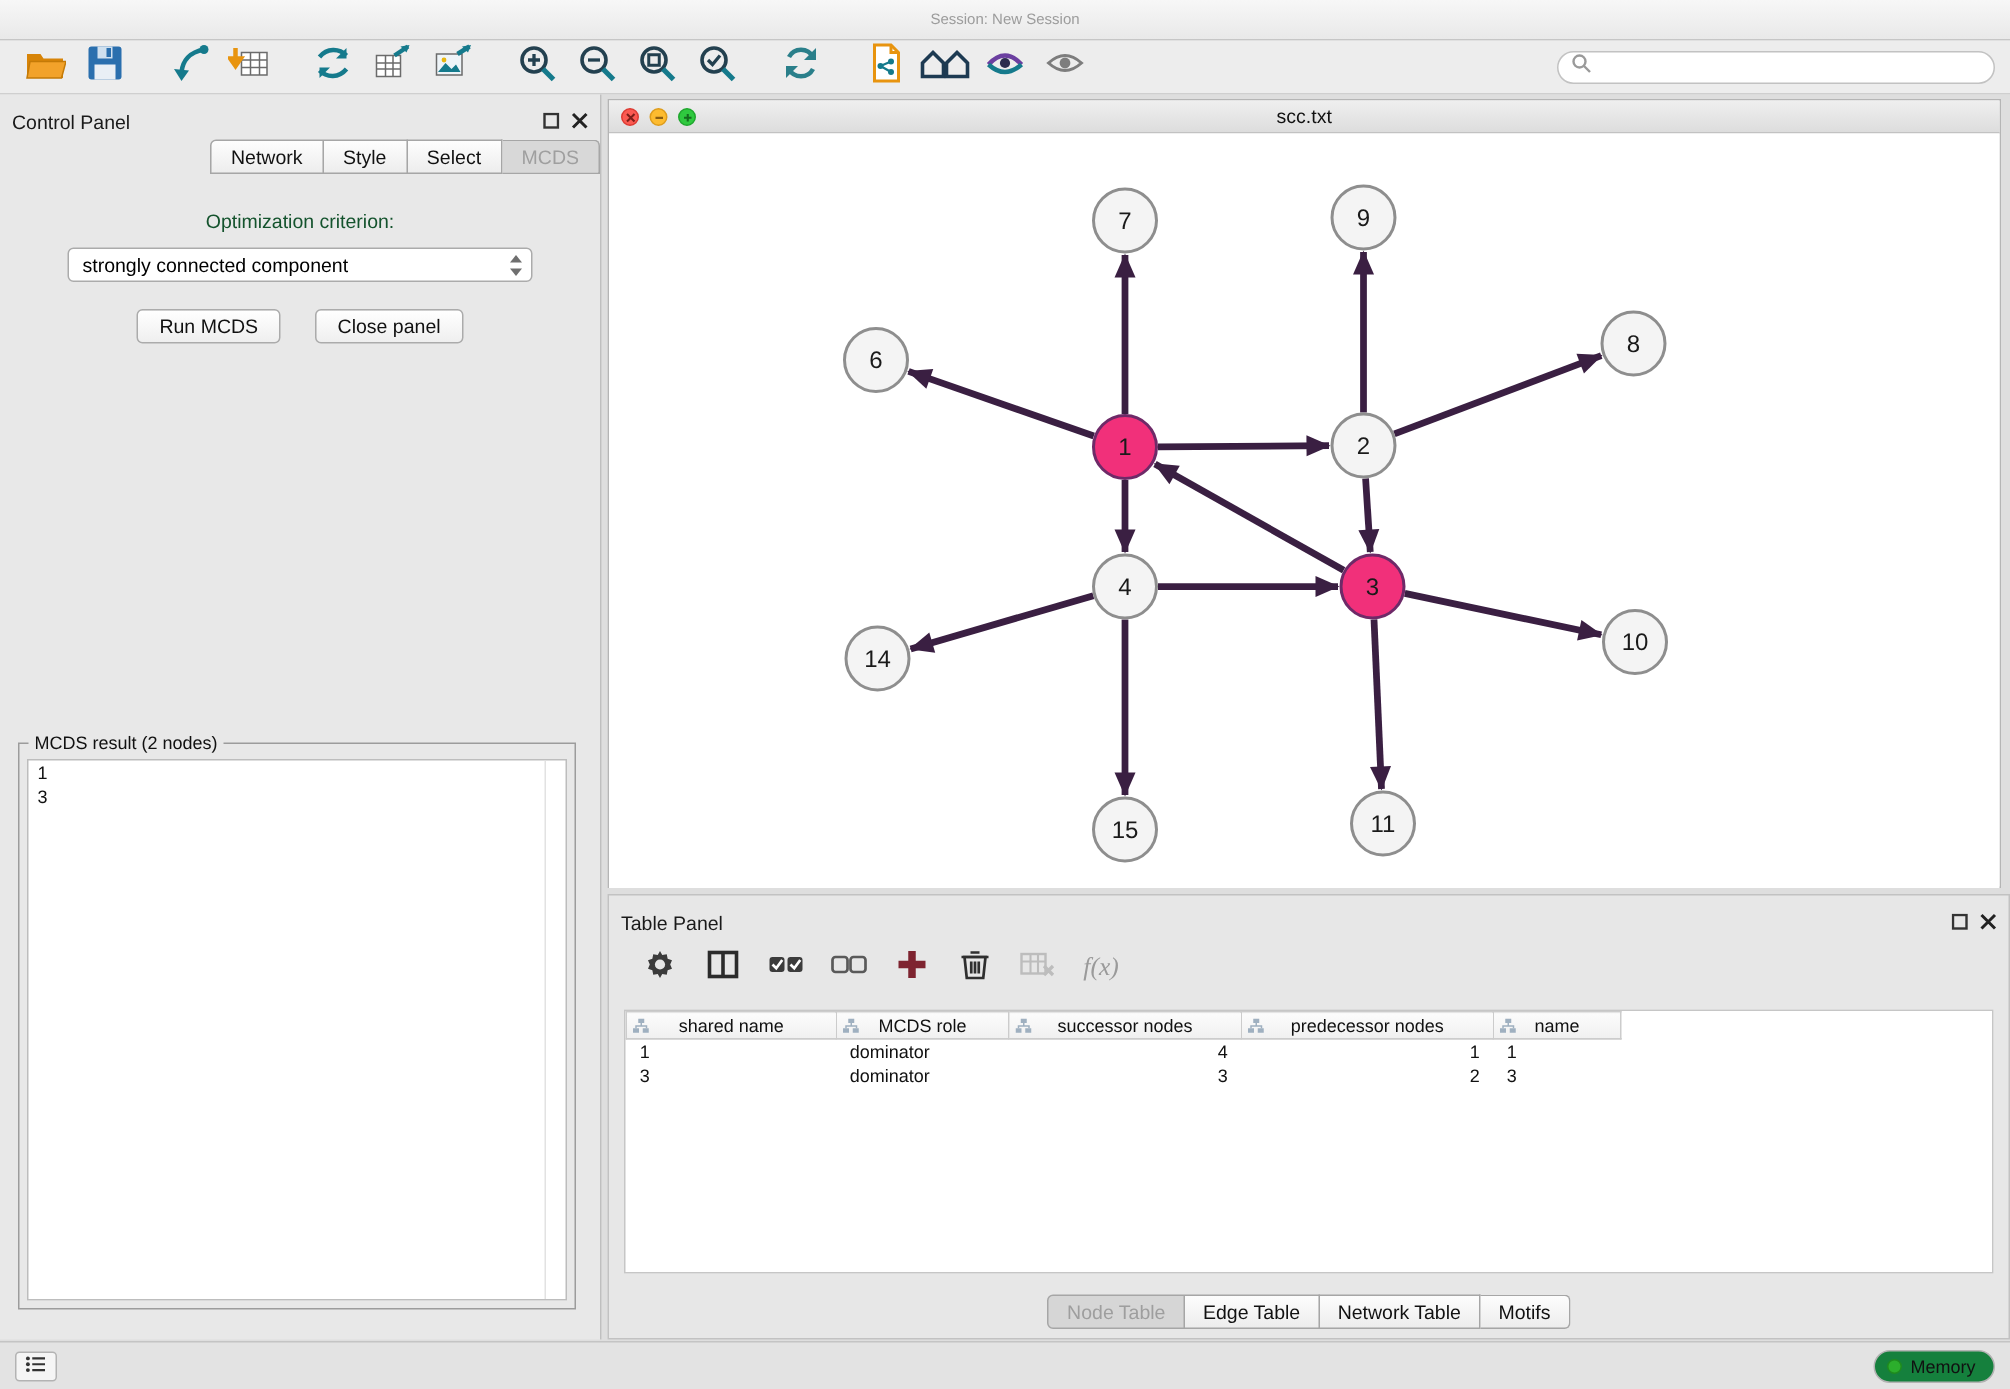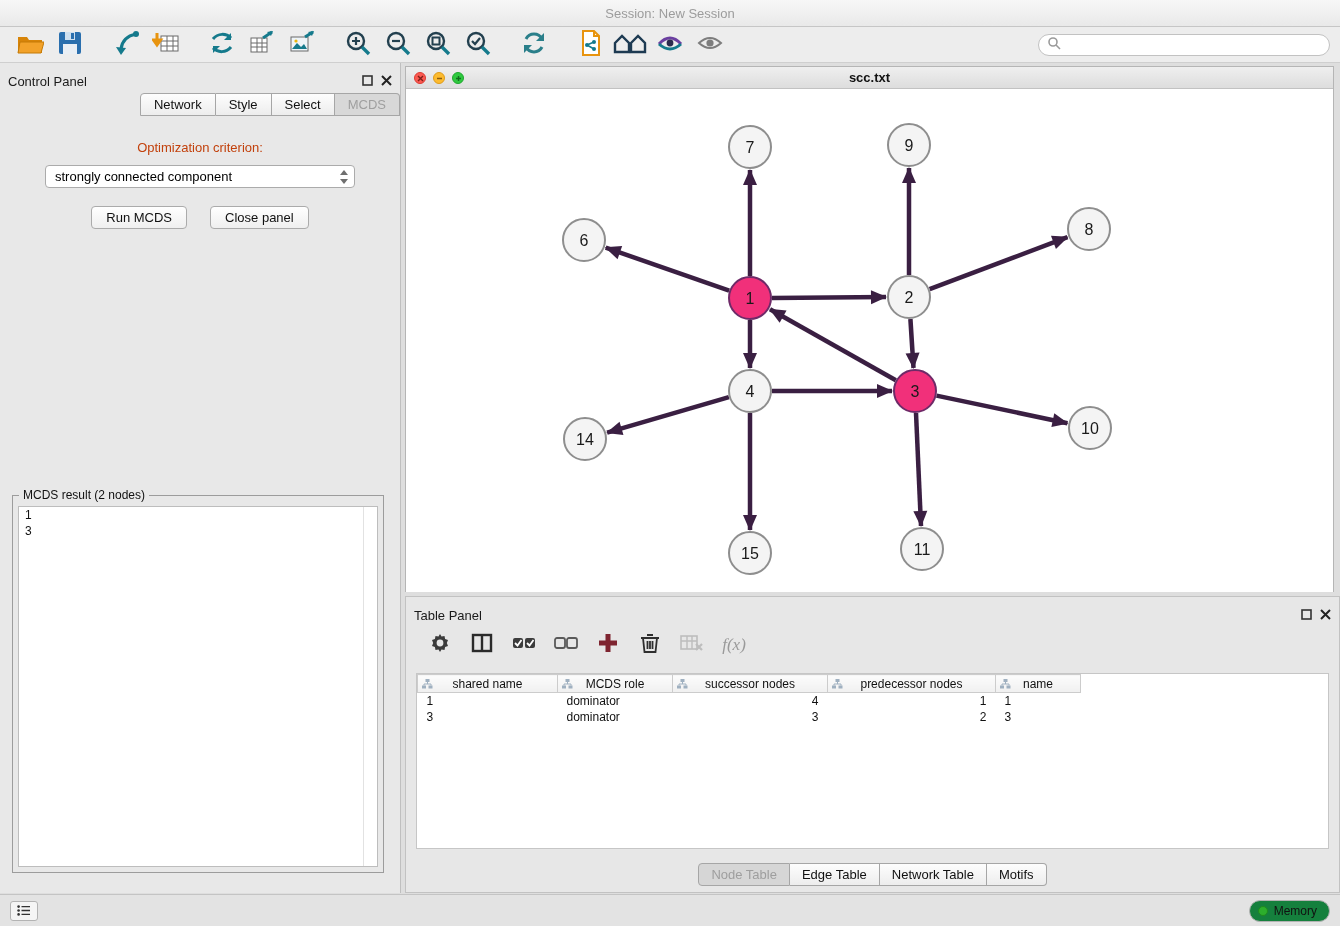--- a/index.html
+++ b/index.html
@@ -3,21 +3,21 @@
 <meta charset="utf-8">
 <style>
   * { margin:0; padding:0; box-sizing:border-box; }
   html,body { width:1340px; height:926px; overflow:hidden; }
   body { font-family:"Liberation Sans", sans-serif; background:#d9d9d9; }
   .app { position:relative; width:1340px; height:926px; background:#dedede; }
 
   
   .titlebar { position:absolute; top:0; left:0; right:0; height:27px;
     background:linear-gradient(#f7f7f7,#e9e9e9); border-bottom:1px solid #c6c6c6;
-    text-align:center; line-height:27px; font-size:13px; color:#9c9c9c; }
+    text-align:center; line-height:27px; font-size:10px; color:#9c9c9c; }
 
   
   .toolbar { position:absolute; top:27px; left:0; right:0; height:36px;
     background:#ededed; border-bottom:1px solid #cfcfcf;
     display:flex; align-items:center; padding:0 10px; }
   .tbtn { width:40px; height:32px; display:flex; align-items:center; justify-content:center; }
   .tgap { width:16px; }
   .searchbox { margin-left:auto; width:292px; height:22px; background:#fff;
     border:1px solid #c2c2c2; border-radius:12px; display:flex; align-items:center; padding:0 8px; }
   .searchbox input { border:none; outline:none; flex:1; font-size:12px; background:transparent; font-family:"Liberation Sans",sans-serif; }
@@ -26,39 +26,39 @@
   .control-panel { position:absolute; left:0; top:63px; width:401px; bottom:33px;
     background:#e8e8e8; border-right:1px solid #bfbfbf; }
   .panel-header { height:26px; display:flex; align-items:flex-end; padding:0 8px; font-size:13px; color:#1a1a1a; }
   .panel-controls { margin-left:auto; display:flex; gap:8px; align-items:center; }
   .ctabs { display:flex; justify-content:flex-end; margin-top:4px; }
   .tab { padding:3px 13px; font-size:13px; color:#111; background:linear-gradient(#fdfdfd,#ededed);
     border:1px solid #a6a6a6; border-left:none; cursor:default; }
   .tab:first-child { border-left:1px solid #a6a6a6; border-top-left-radius:4px; }
   .tab:last-child { border-top-right-radius:4px; }
   .tab.active { background:#d8d8d8; color:#9f9f9f; }
-  .opt-label { text-align:center; margin-top:24px; font-size:13px; color:#c2410c; }
+  .opt-label { text-align:center; margin-top:24px; font-size:13px; color:#14532d; }
   .dropdown { position:relative; margin:10px 45px 0 45px; height:23px; background:#fff;
     border:1px solid #ababab; border-radius:4px; font-size:13px; display:flex; align-items:center; padding:0 22px 0 9px; }
   .dd-stepper { position:absolute; right:4px; top:3px; }
   .btn-row { display:flex; justify-content:center; gap:23px; margin-top:18px; }
   .pbtn { font-size:13px; padding:3px 14px; background:linear-gradient(#ffffff,#efefef);
     border:1px solid #ababab; border-radius:4px; color:#111; font-family:"Liberation Sans",sans-serif; }
   .result-group { position:absolute; left:12px; width:372px; top:432px; bottom:20px; border:1px solid #9c9c9c; }
   .result-legend { position:absolute; top:-8px; left:6px; background:#e8e8e8; padding:0 4px; font-size:12px; color:#111; }
   .result-view { position:absolute; left:5px; right:5px; top:10px; bottom:5px; background:#fff; border:1px solid #bdbdbd; overflow:hidden; }
   .result-view .scroll-track { position:absolute; top:0; bottom:0; right:13px; width:1px; background:#e2e2e2; }
   .result-line { font-size:12px; line-height:16px; padding-left:6px; color:#111; }
   .result-view .result-line:first-child { padding-top:3px; }
 
   
   .net-window { position:absolute; left:405px; top:66px; width:929px; height:526px;
     background:#fff; border:1px solid #b5b5b5; }
   .net-titlebar { position:relative; height:22px; background:linear-gradient(#efefef,#dddddd);
-    border-bottom:1px solid #c2c2c2; text-align:center; line-height:21px; font-size:13px; color:#111;font-weight:bold; }
+    border-bottom:1px solid #c2c2c2; text-align:center; line-height:21px; font-size:13px; color:#111; }
   .lights { position:absolute; left:8px; top:5px; display:flex; gap:7px; }
   .light { width:12px; height:12px; border-radius:50%; display:flex; align-items:center; justify-content:center; }
   .light.red { background:#fb5a51; border:1px solid #dd3b33; }
   .light.yellow { background:#fdbb2f; border:1px solid #de9c1b; }
   .light.green { background:#2fc93f; border:1px solid #1fa72e; }
   .graph-area { position:relative; width:927px; height:503px; background:#ffffff; }
 
   
   .table-panel { position:absolute; left:405px; top:596px; width:935px; bottom:33px;
     background:#e7e7e7; border:1px solid #c2c2c2; }

